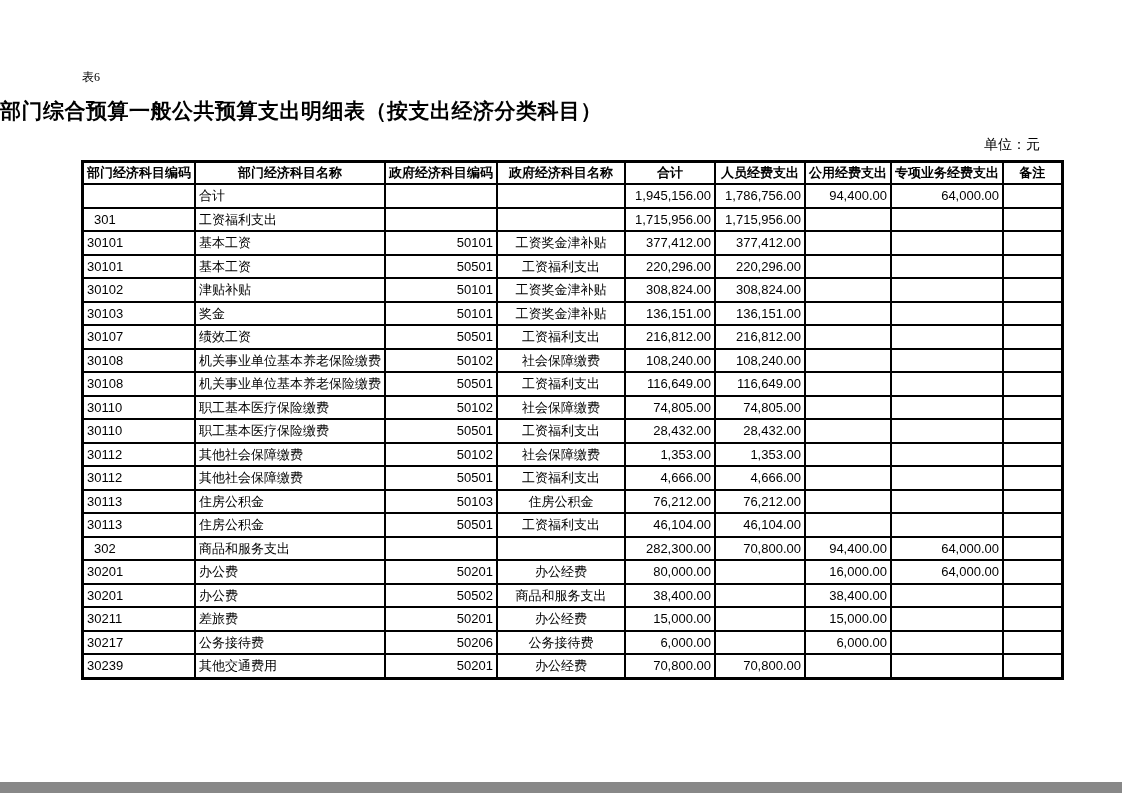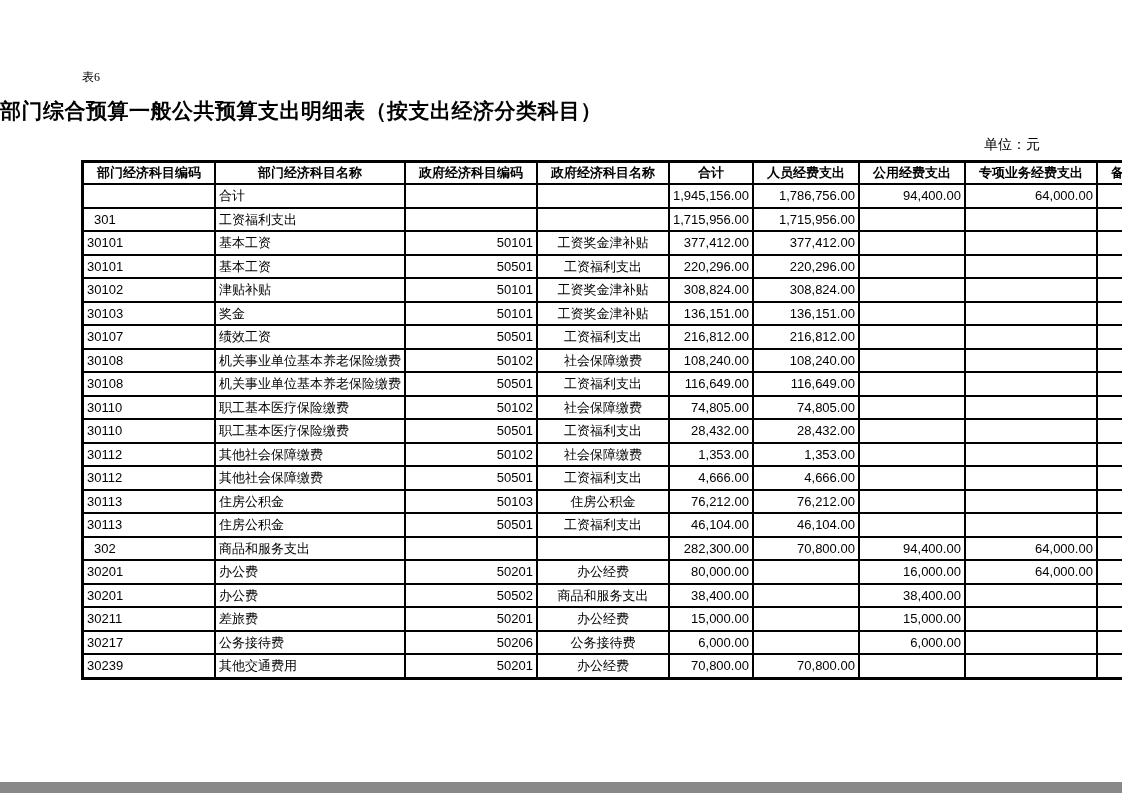--- a/index.html
+++ b/index.html
@@ -30,21 +30,21 @@
   table.budget th, table.budget td {
     border:2px solid #000;
     height:21.5px; line-height:21.5px;
     padding:0 3px; overflow:hidden; white-space:nowrap;
     font-weight:normal;
   }
   table.budget th {
     height:20px; line-height:20px;
     font-weight:bold; text-align:center;
     font-family:"Liberation Serif", serif;
-    padding:0 13px;
+    padding:0 3px;
   }
   
   col.w0{width:110px} col.w1{width:186px} col.w2{width:102px} col.w3{width:128px}
   col.w4{width:90px}  col.w5{width:90px}  col.w6{width:85px}  col.w7{width:109px}
   col.w8{width:59px}
   
   td.c0 { text-align:left; font-family:"Liberation Sans", sans-serif; }
   td.c0.toplevel { text-align:left; padding-left:10px; }
   td.c1 { text-align:left; }
   td.c2 { text-align:right; font-family:"Liberation Sans", sans-serif; padding-left:2px; }

